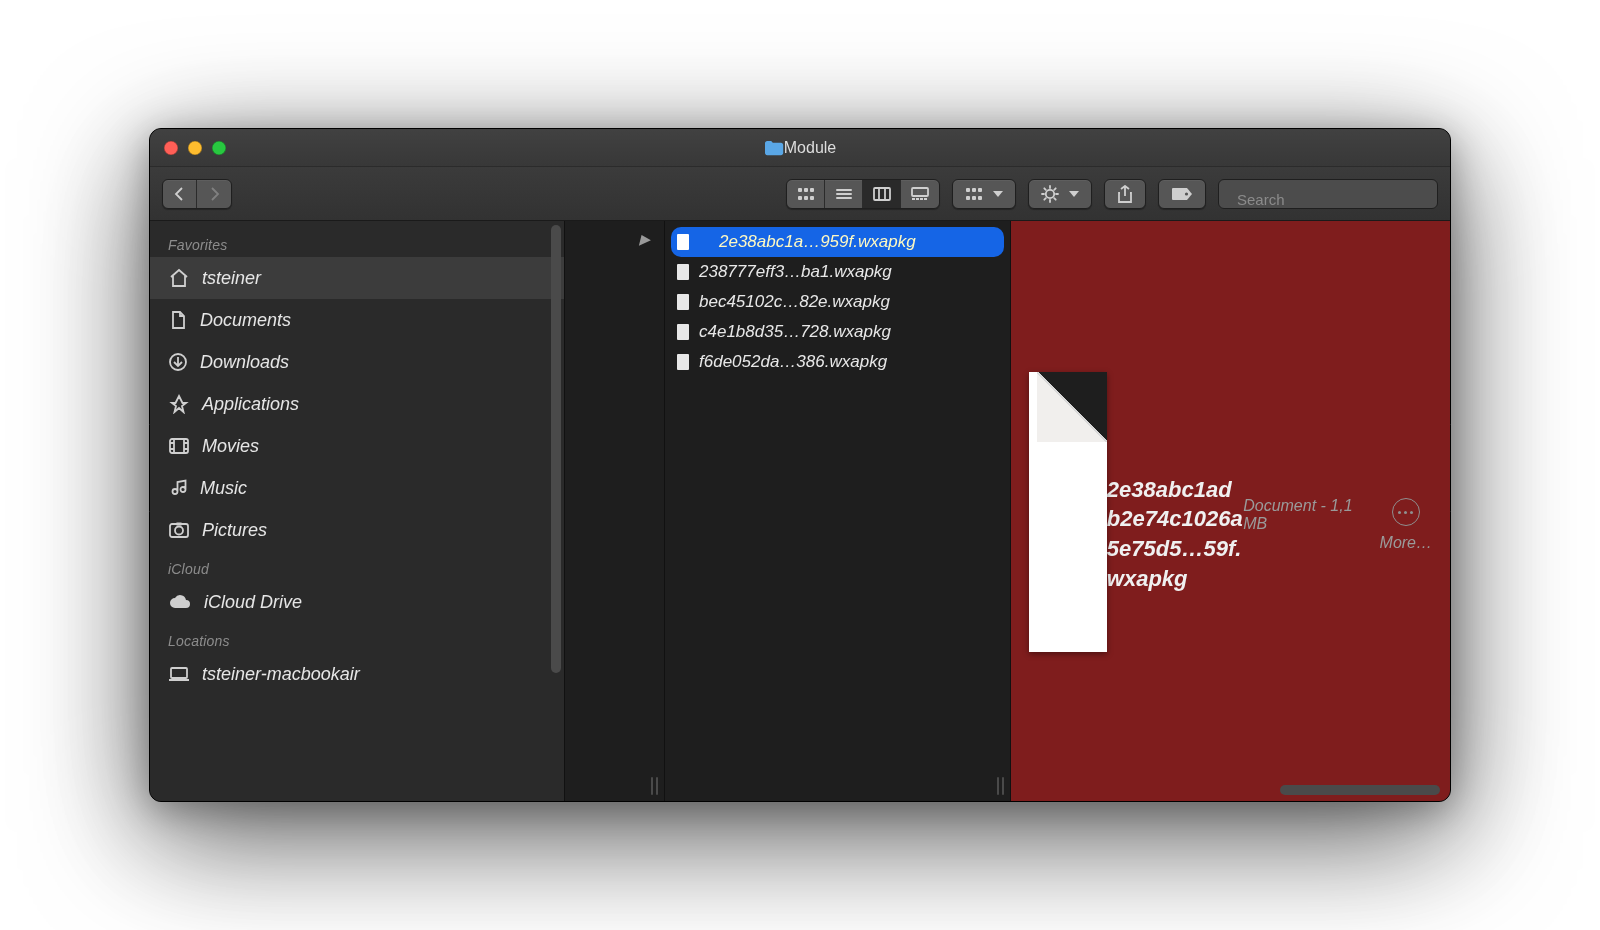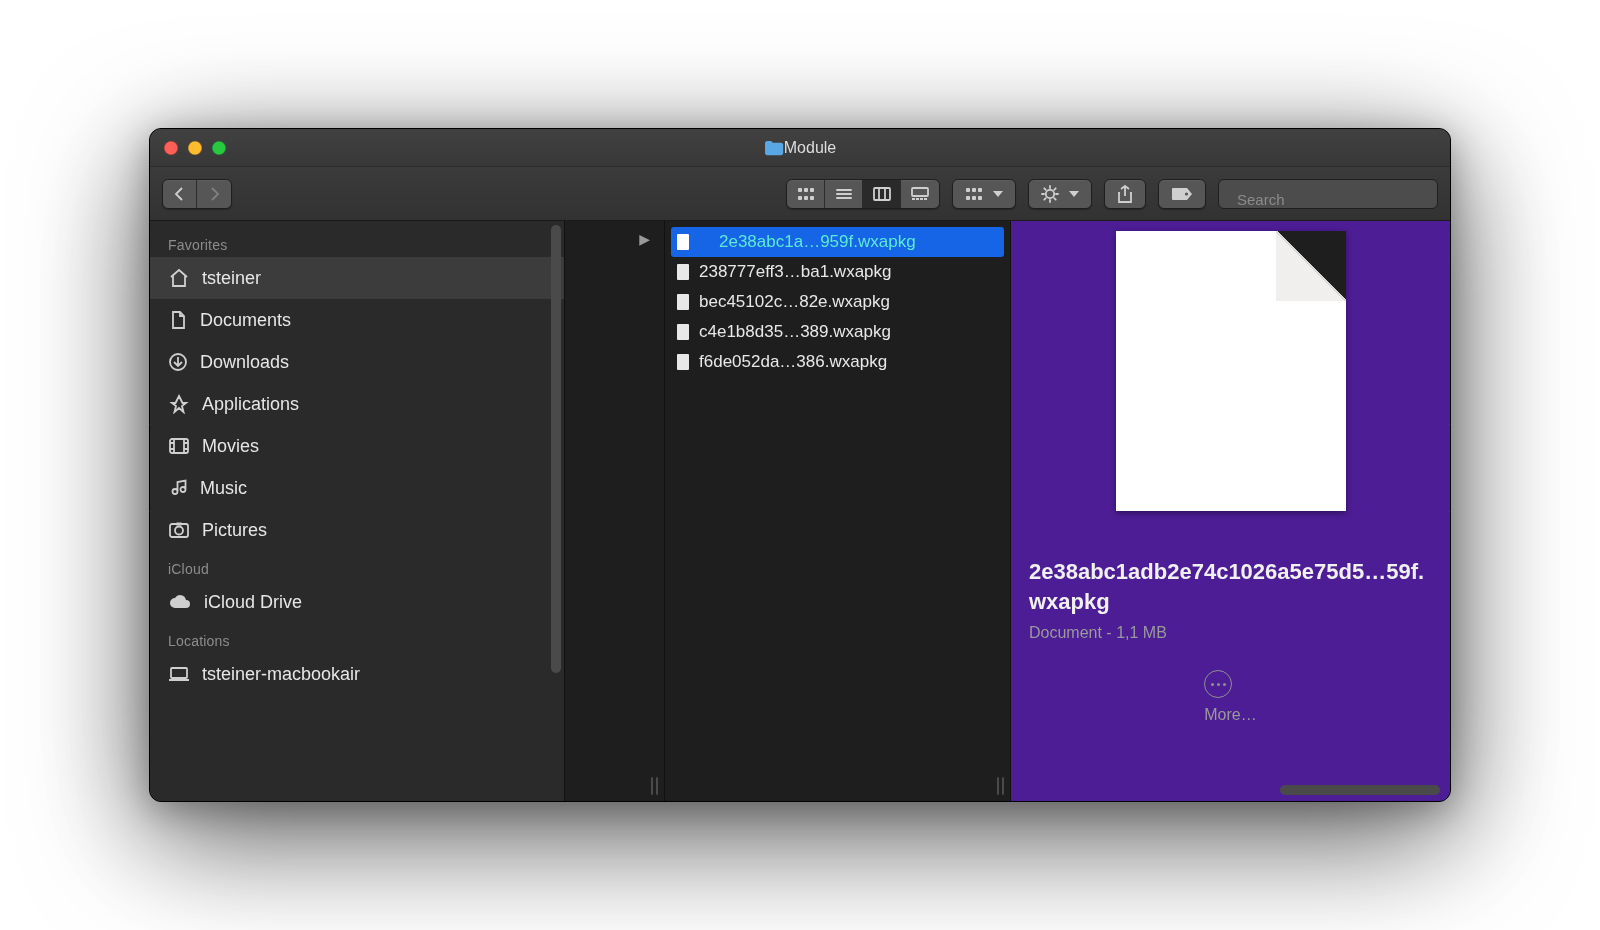--- a/index.html
+++ b/index.html
@@ -90,21 +90,21 @@
     flex:1; background:transparent; border:none; outline:none;
     color:#ddd; font-size:15px;
   }
   .search input::placeholder { color:#8b8b8b; }
 
   
   .ic { stroke:#cfcfcf; fill:none; stroke-width:1.8; }
   .icf { fill:#cfcfcf; }
 
   
-  .body { flex:1; display:flex; min-height:0; }
+  .body { flex:1; display:flex; min-height:0;font-style:italic; }
 
   .sidebar {
     width:415px; flex:0 0 auto;
     background:#2a2a2a;
     border-right:1px solid #111;
     position:relative;
     padding-top:6px;
     overflow:hidden;
   }
   .sb-scroll { position:absolute; right:3px; top:4px; width:10px; height:448px; border-radius:5px; background:#4a4a4a; }
@@ -131,28 +131,28 @@
   .col .grip span { width:2px; height:18px; background:#4a4a4a; border-radius:1px; display:block; }
 
   .col1 { width:100px; flex:0 0 auto; }
   .col1 .arrow { position:absolute; top:10px; right:14px; color:#9a9a9a; font-size:14px; }
 
   .col2 { width:346px; flex:0 0 auto; padding-top:6px; }
   .frow {
     height:30px; display:flex; align-items:center; gap:8px;
     padding:12px 10px; font-size:17px; color:#e8e8e8; white-space:nowrap;
   }
-  .frow.sel { background:#1565e6; color:#5eead4; border-radius:3px; margin:0 6px; padding:0 4px 0 4px;gap:28px; }
+  .frow.sel { background:#1565e6; color:#fef9c3; border-radius:10px; margin:0 6px; padding:0 4px 0 4px;gap:28px; }
   .frow.sel .page rect { fill:#fff; }
   .page { flex:0 0 auto; }
   .page rect { fill:#e8e8e8; }
 
   .preview {
-    flex:1; background:#4c1d95; position:relative;
-    display:flex; flex-direction:column; align-items:center;
+    flex:1; background:#7f1d1d; position:relative;
+    display:flex; flex-direction:row; align-items:center;
     padding:8px 18px 8px;
   }
   .doc {
     margin-top:2px;
     width:230px; height:280px;
     background:#fff;
     position:relative;
     box-shadow: 0 2px 6px rgba(0,0,0,.4);
   }
   .doc::after{
@@ -164,21 +164,21 @@
   }
   .pname {
     width:100%;
     margin-top:46px;
     font-size:22px; font-weight:700; color:#f0f0f0;
     line-height:1.35;
     word-break:break-all;
   }
   .pmeta { width:100%; margin-top:8px; font-size:16px; color:#9a9a9a; }
 
-  .morewrap { margin-top:28px; display:flex; flex-direction:column; align-items:flex-start; gap:8px; }
+  .morewrap { margin-top:28px; display:flex; flex-direction:column; align-items:center; gap:8px; }
   .morebtn {
     width:28px; height:28px; border:1.8px solid #8f8f8f; border-radius:50%;
     display:flex; align-items:center; justify-content:center; gap:3px;
   }
   .morebtn span { width:3px; height:3px; background:#8f8f8f; border-radius:50%; display:block; }
   .moretxt { font-size:16px; color:#9a9a9a; }
 
   .hscroll {
     position:absolute; right:10px; bottom:6px;
     width:160px; height:10px; border-radius:5px; background:#4a4a4a;
@@ -420,21 +420,21 @@
             <div class="frow">
               <svg class="page" width="16" height="18" viewBox="0 0 16 18">
                   <rect x="2" y="1" width="12" height="16" rx="1"></rect>
                 </svg>
               <span>bec45102c…82e.wxapkg</span>
             </div>
             <div class="frow">
               <svg class="page" width="16" height="18" viewBox="0 0 16 18">
                   <rect x="2" y="1" width="12" height="16" rx="1"></rect>
                 </svg>
-              <span>c4e1b8d35…389.wxapkg</span>
+              <span>c4e1b8d35…728.wxapkg</span>
             </div>
             <div class="frow">
               <svg class="page" width="16" height="18" viewBox="0 0 16 18">
                   <rect x="2" y="1" width="12" height="16" rx="1"></rect>
                 </svg>
               <span>f6de052da…386.wxapkg</span>
             </div>
             <div class="grip">
                 <span></span>
                 <span></span>

